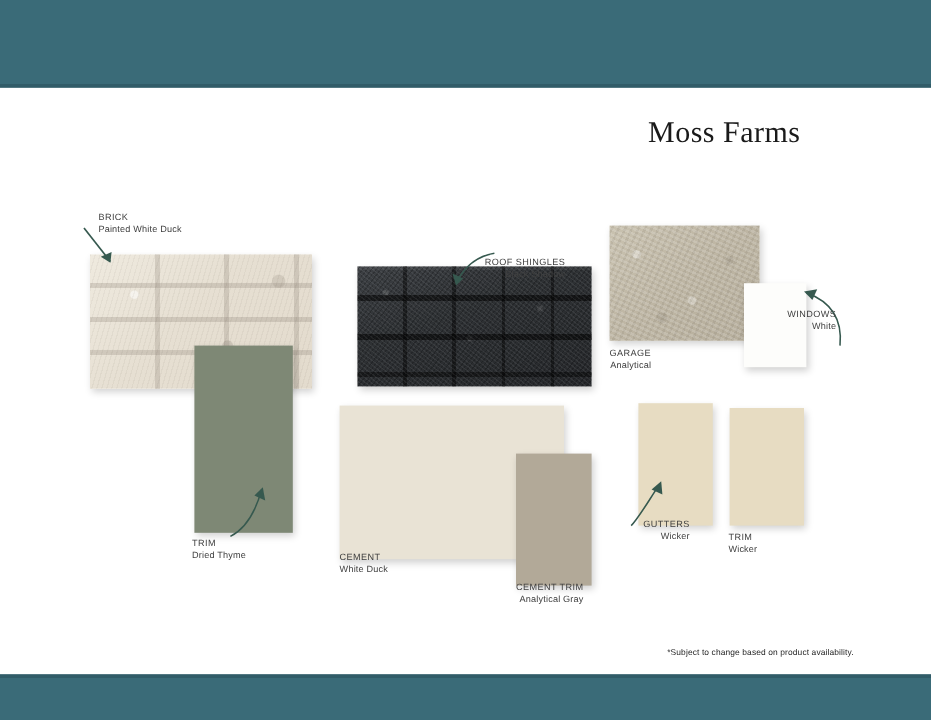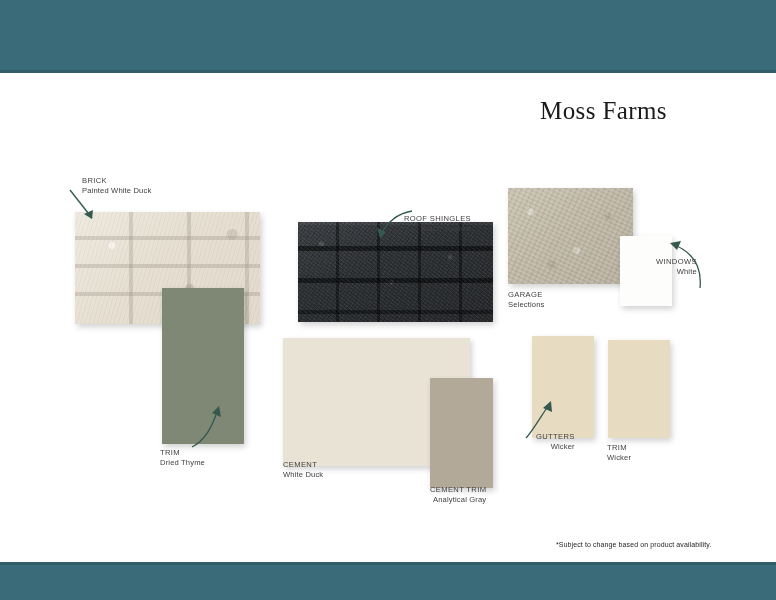--- a/index.html
+++ b/index.html
@@ -203,21 +203,21 @@
     <div class="sub">Painted White Duck</div>
   </div>
 
   <div class="label" id="lbl-shingles">
     <div class="ttl">ROOF SHINGLES</div>
     <div class="sub">Black Shadow</div>
   </div>
 
   <div class="label" id="lbl-garage">
     <div class="ttl">GARAGE</div>
-    <div class="sub">Selections</div>
+    <div class="sub">Analytical</div>
   </div>
 
   <div class="label" id="lbl-windows">
     <div class="ttl">WINDOWS</div>
     <div class="sub" style="text-align:right;">White</div>
   </div>
 
   <div class="label" id="lbl-door">
     <div class="ttl">TRIM</div>
     <div class="sub">Dried Thyme</div>

